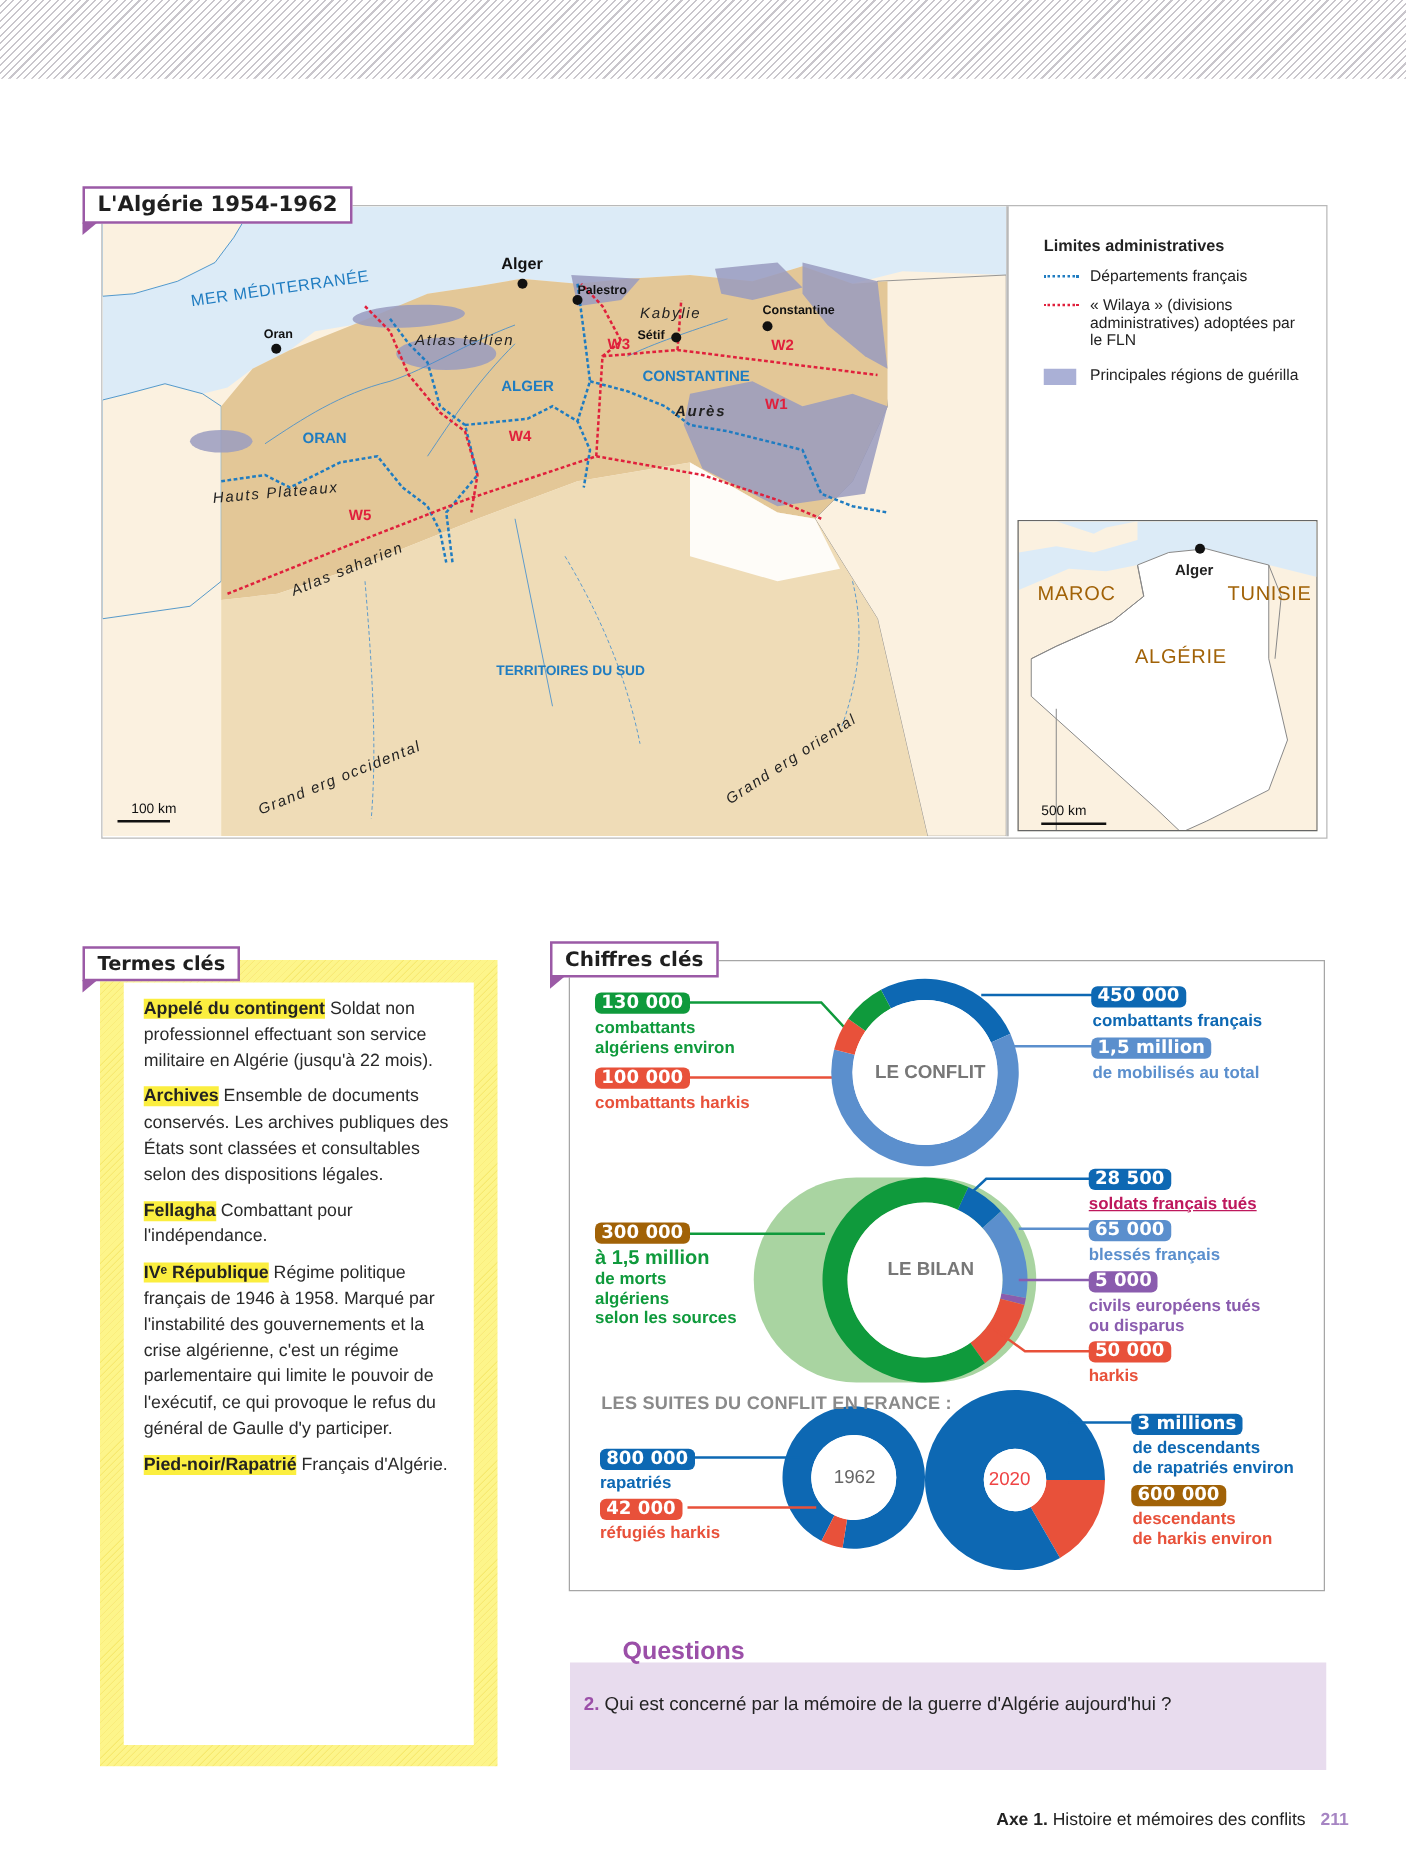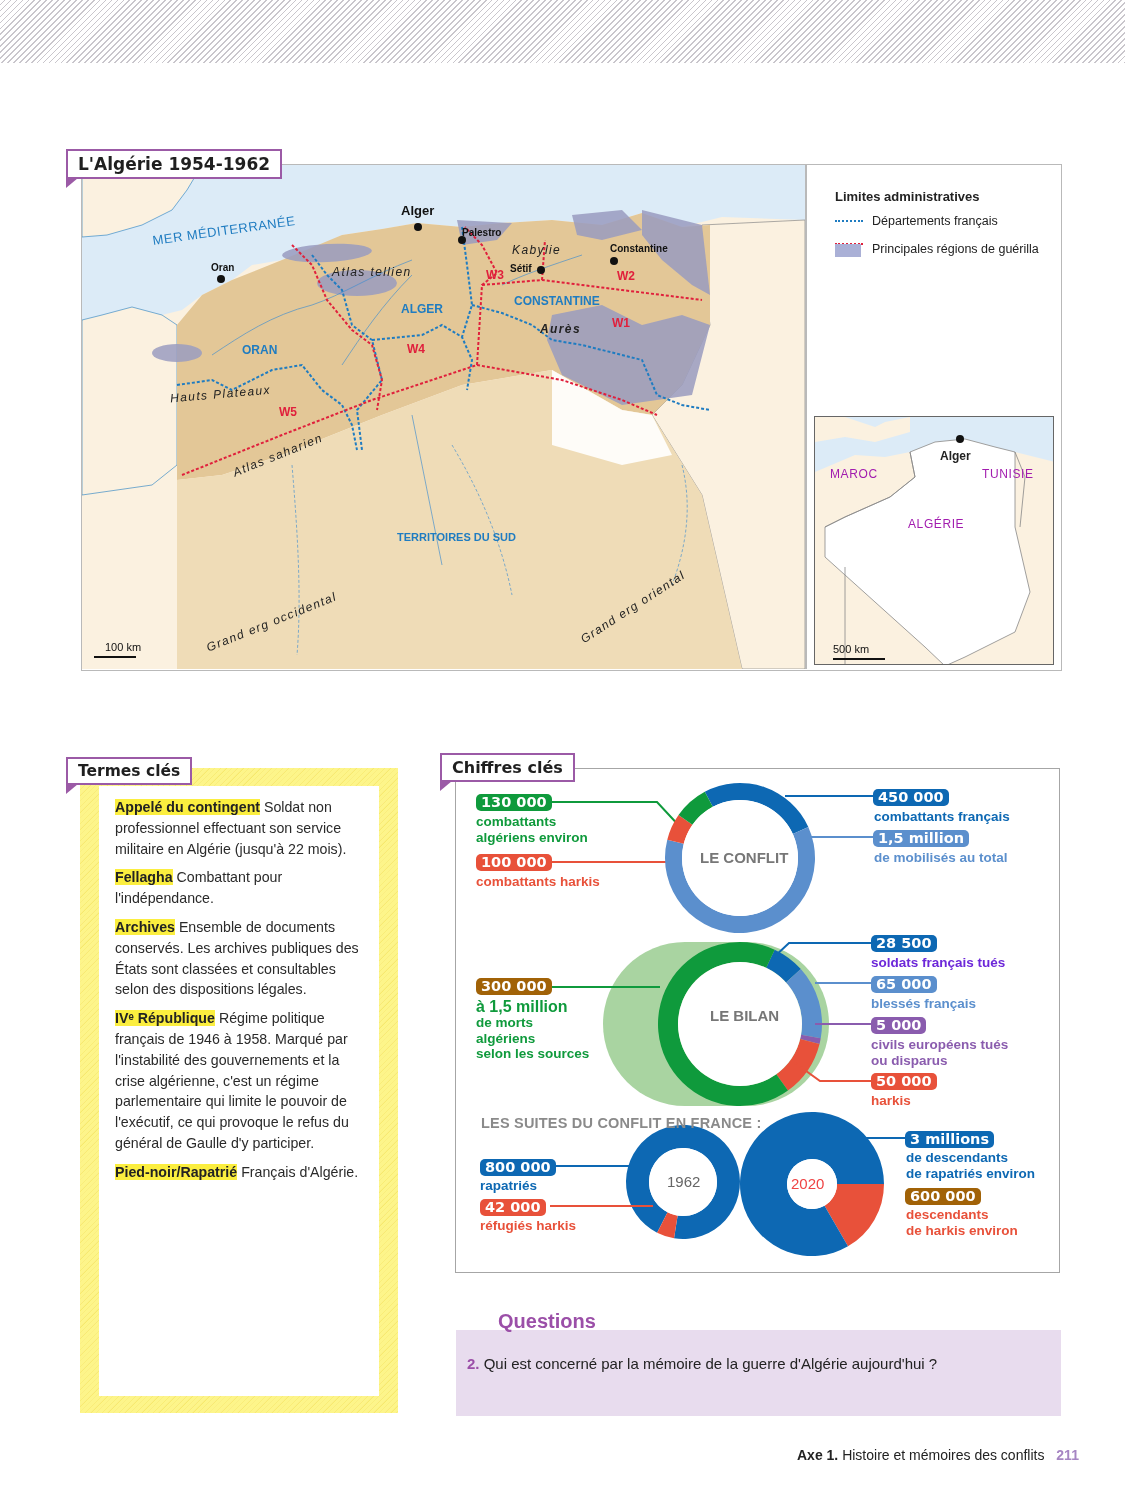--- a/index.html
+++ b/index.html
@@ -43,21 +43,21 @@
   .scale .bar { position: absolute; left: 0; top: 15px; height: 2px; background: #111; }
 
   .legend { position: absolute; left: 753px; top: 24px; width: 210px; font-size: 12.5px; color: #222; }
   .legend-title { font-weight: bold; font-size: 13px; margin-bottom: 10px; }
   .legend-row { position: relative; padding-left: 37px; margin-bottom: 9px; line-height: 14px; }
   .legend-line { position: absolute; left: 0; top: 6px; width: 28px; height: 0; border-top: 2px dotted; }
   .legend-swatch { position: absolute; left: 0; top: 2px; width: 26px; height: 13px; background: #aab0d6; }
 
   .inset { position: absolute; left: 732px; top: 251px; width: 240px; height: 249px; border: 1.5px solid #666; overflow: hidden; background: #fbf1e0; }
   .inset svg { position: absolute; left: 0; top: 0; }
-  .inset-label { position: absolute; font-size: 12px; color: #a21caf; letter-spacing: 0.6px; }
+  .inset-label { position: absolute; font-size: 16px; color: #a16207; letter-spacing: 0.6px; }
 
   
   .terms-bg {
     position: absolute; left: 80px; top: 768px; width: 318px; height: 645px;
     background: repeating-linear-gradient(135deg, #fdf58a 0px, #fdf58a 3px, #fdf08f 3px, #f6ea6a 4px);
   }
   .terms-card { position: absolute; left: 99px; top: 786px; width: 280px; height: 610px; background: #fff; }
   .terms-tag { left: 66px; top: 757px; height: 28px; line-height: 24px; font-size: 15.5px; }
   .terms-list { position: absolute; left: 115px; top: 797px; width: 255px; font-size: 14.2px; line-height: 20.8px; color: #2a2a2a; }
   .term { margin-bottom: 8px; }
@@ -186,20 +186,21 @@
   <div class="map-divider"></div>
 
   <div class="legend">
     <div class="legend-title">Limites administratives</div>
     <div class="legend-row">
       <span class="legend-line" style="border-color:#1f7cc1;"></span>
       <span>Départements français</span>
     </div>
     <div class="legend-row">
       <span class="legend-line" style="border-color:#e0203c;"></span>
+      <span>« Wilaya » (divisions administratives) adoptées par le FLN</span>
     </div>
     <div class="legend-row" style="margin-top:14px;">
       <span class="legend-swatch"></span>
       <span>Principales régions de guérilla</span>
     </div>
   </div>
 
   <div class="inset">
     <svg width="240" height="249" viewBox="0 0 240 249">
       <rect width="240" height="249" fill="#fbf1e0"></rect>
@@ -221,22 +222,22 @@
     </div>
   </div>
 </div>
 <div class="section-tag map-tag">L'Algérie 1954-1962</div>
 
 <div class="terms-bg"></div>
 <div class="terms-card"></div>
 <div class="section-tag terms-tag">Termes clés</div>
 <div class="terms-list">
   <p class="term"><span class="term-word">Appelé du contingent</span><span> Soldat non professionnel effectuant son service militaire en Algérie (jusqu'à 22 mois).</span></p>
+  <p class="term"><span class="term-word">Archives</span><span> Ensemble de documents conservés. Les archives publiques des États sont classées et consultables selon des dispositions légales.</span></p>
   <p class="term"><span class="term-word">Fellagha</span><span> Combattant pour l'indépendance.</span></p>
-  <p class="term"><span class="term-word">Archives</span><span> Ensemble de documents conservés. Les archives publiques des États sont classées et consultables selon des dispositions légales.</span></p>
   <p class="term"><span class="term-word">IVᵉ République</span><span> Régime politique français de 1946 à 1958. Marqué par l'instabilité des gouvernements et la crise algérienne, c'est un régime parlementaire qui limite le pouvoir de l'exécutif, ce qui provoque le refus du général de Gaulle d'y participer.</span></p>
   <p class="term"><span class="term-word">Pied-noir/Rapatrié</span><span> Français d'Algérie.</span></p>
 </div>
 
 <div class="figs-frame"></div>
 <svg class="figs-svg" id="figs-svg" width="605" height="505" viewBox="0 0 605 505">
     <polyline points="73,34 202,34 228,62" fill="none" stroke="#0f9a3c" stroke-width="2"></polyline>
     <polyline points="73,94 220,94" fill="none" stroke="#e8513a" stroke-width="2"></polyline>
     <polyline points="330,28 420,28" fill="none" stroke="#0d68b3" stroke-width="2"></polyline>
     <polyline points="355,69 420,69" fill="none" stroke="#5b8fcd" stroke-width="2"></polyline>
@@ -283,21 +284,21 @@
 <div class="donut-center" style="left:700px;top:849px;font-size:15px;">LE CONFLIT</div>
 
 <div class="badge" style="left:476px;top:978px;background:#a16207;">300 000</div>
 <div class="figtext" style="left:476px;top:998px;color:#0f9a3c;">
   <div style="font-size:16px;line-height:17px;">à 1,5 million</div>
   <div>de morts</div>
     <div>algériens</div>
     <div>selon les sources</div>
 </div>
 <div class="badge" style="left:871px;top:935px;background:#0d68b3;">28 500</div>
-<div class="figtext" style="left:871px;top:955px;color:#6d28d9;">soldats français tués</div>
+<div class="figtext" style="left:871px;top:955px;color:#be185d;text-decoration:underline;">soldats français tués</div>
 <div class="badge" style="left:871px;top:976px;background:#5b8fcd;">65 000</div>
 <div class="figtext" style="left:871px;top:996px;color:#5b8fcd;">blessés français</div>
 <div class="badge" style="left:871px;top:1017px;background:#8a5cae;">5 000</div>
 <div class="figtext" style="left:871px;top:1037px;color:#8a5cae;">
     <div>civils européens tués</div>
     <div>ou disparus</div>
   </div>
 <div class="badge" style="left:871px;top:1073px;background:#e8513a;">50 000</div>
 <div class="figtext" style="left:871px;top:1093px;color:#e8513a;">harkis</div>
 <div class="donut-center" style="left:710px;top:1007px;font-size:15px;">LE BILAN</div>

